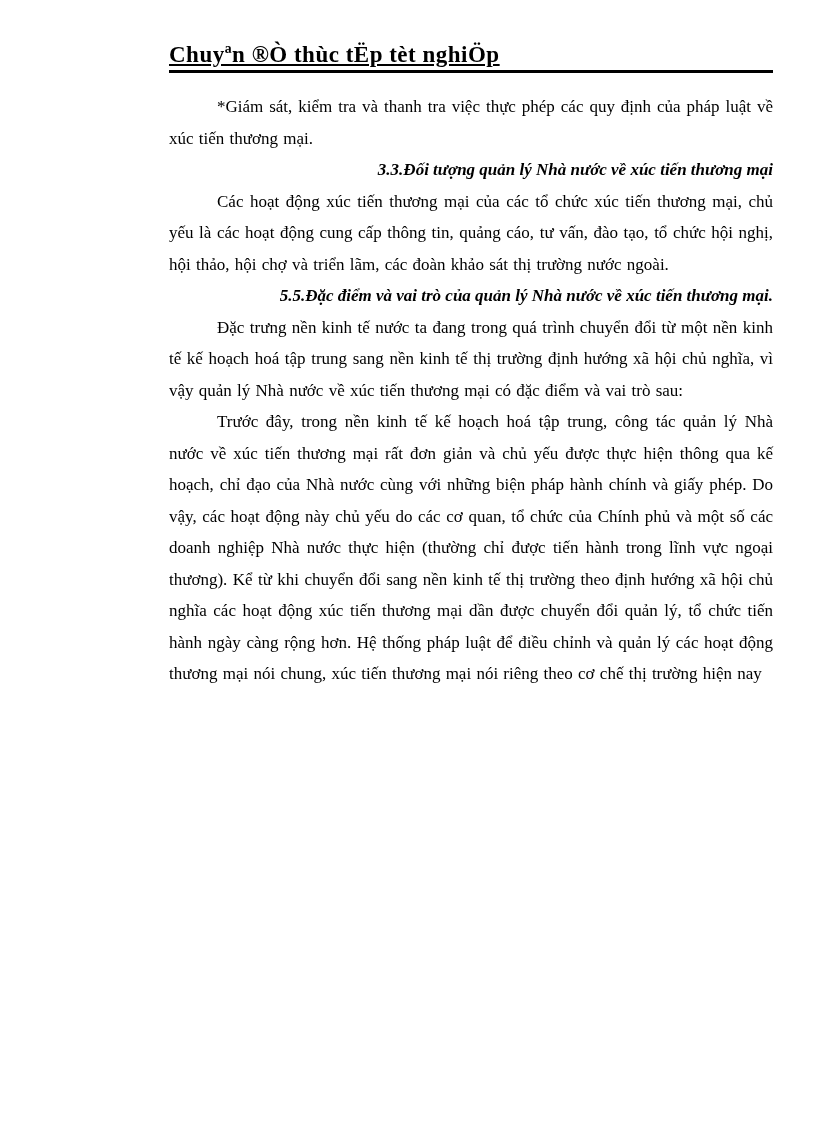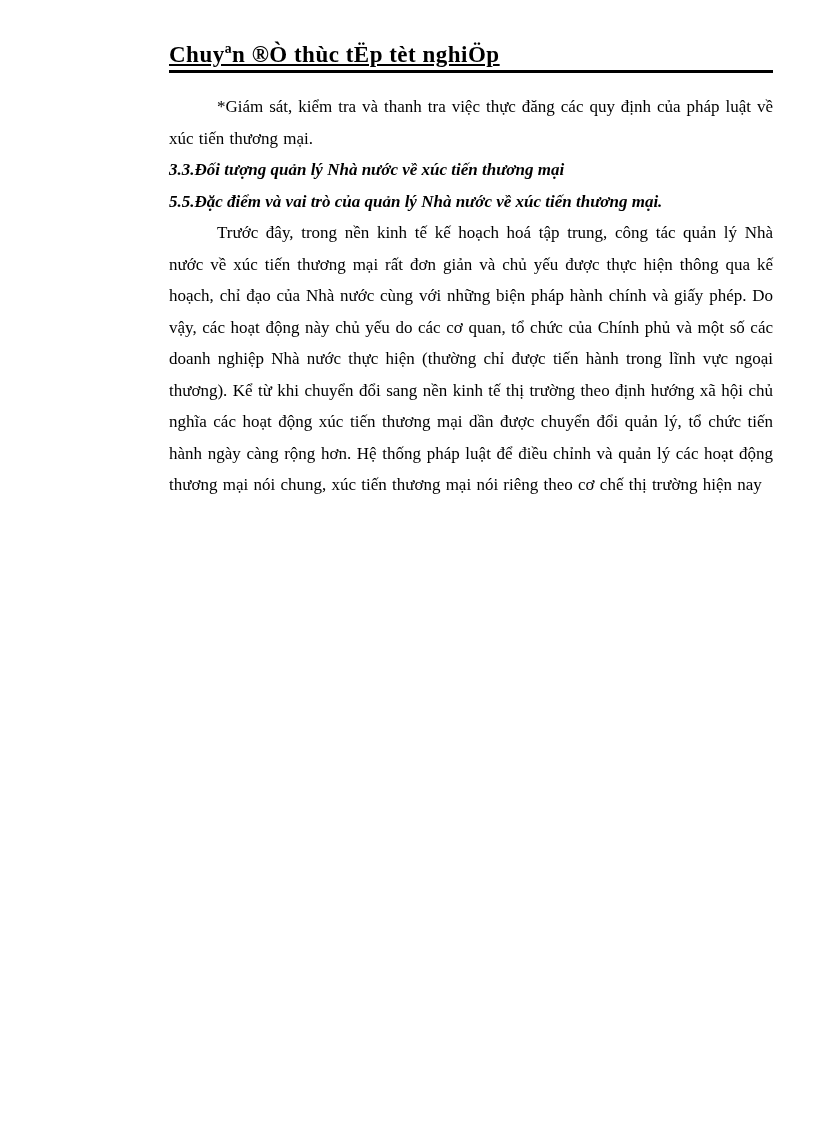--- a/index.html
+++ b/index.html
@@ -43,35 +43,37 @@
     text-align: justify;
     text-indent: 48px;
     word-spacing: 1px;
   }
   .body-text h3 {
     margin: 0;
     font-size: 17px;
     line-height: 31.5px;
     font-weight: bold;
     font-style: italic;
-    text-align: left;
+    text-align: right;
     text-indent: 0;
   }
 </style>
 </head>
 <body>
 
 <div class="page">
   <div class="content">
 
     <div class="doc-header">
       <span class="hdr-text">Chuyªn ®Ò thùc tËp tèt nghiÖp</span>
     </div>
 
     <div class="body-text">
-      <p>*Giám sát, kiểm tra và thanh tra việc thực đăng các quy định của pháp luật về xúc tiến thương mại.</p>
+      <p>*Giám sát, kiểm tra và thanh tra việc thực phép các quy định của pháp luật về xúc tiến thương mại.</p>
       <h3>3.3.Đối tượng quản lý Nhà nước về xúc tiến thương mại</h3>
+      <p>Các hoạt động xúc tiến thương mại của các tổ chức xúc tiến thương mại, chủ yếu là các hoạt động cung cấp thông tin, quảng cáo, tư vấn, đào tạo, tổ chức hội nghị, hội thảo, hội chợ và triển lãm, các đoàn khảo sát thị trường nước ngoài.</p>
       <h3>5.5.Đặc điểm và vai trò của quản lý Nhà nước về xúc tiến thương mại.</h3>
+      <p>Đặc trưng nền kinh tế nước ta đang trong quá trình chuyển đổi từ một nền kinh tế kế hoạch hoá tập trung sang nền kinh tế thị trường định hướng xã hội chủ nghĩa, vì vậy quản lý Nhà nước về xúc tiến thương mại có đặc điểm và vai trò sau:</p>
       <p>Trước đây, trong nền kinh tế kế hoạch hoá tập trung, công tác quản lý Nhà nước về xúc tiến thương mại rất đơn giản và chủ yếu được thực hiện thông qua kế hoạch, chỉ đạo của Nhà nước cùng với những biện pháp hành chính và giấy phép. Do vậy, các hoạt động này chủ yếu do các cơ quan, tổ chức của Chính phủ và một số các doanh nghiệp Nhà nước thực hiện (thường chỉ được tiến hành trong lĩnh vực ngoại thương). Kể từ khi chuyển đổi sang nền kinh tế thị trường theo định hướng xã hội chủ nghĩa các hoạt động xúc tiến thương mại dần được chuyển đổi quản lý, tổ chức tiến hành ngày càng rộng hơn. Hệ thống pháp luật để điều chỉnh và quản lý các hoạt động thương mại nói chung, xúc tiến thương mại nói riêng theo cơ chế thị trường hiện nay</p>
     </div>
 
   </div>
 </div>
 
 </body></html>

